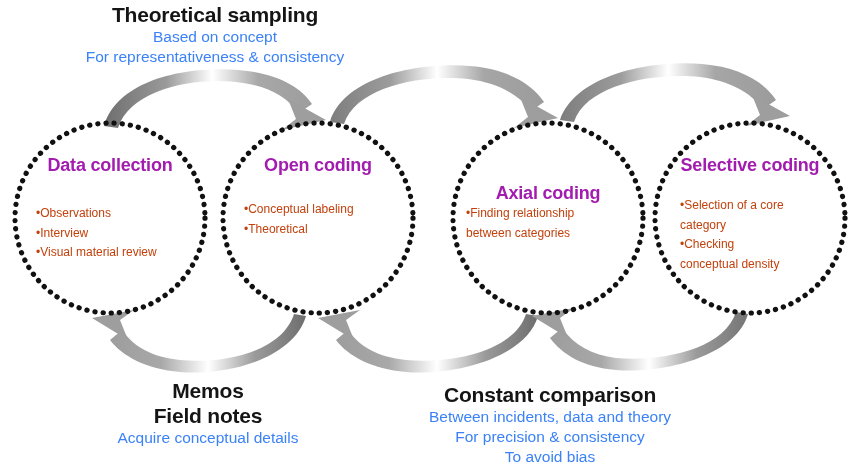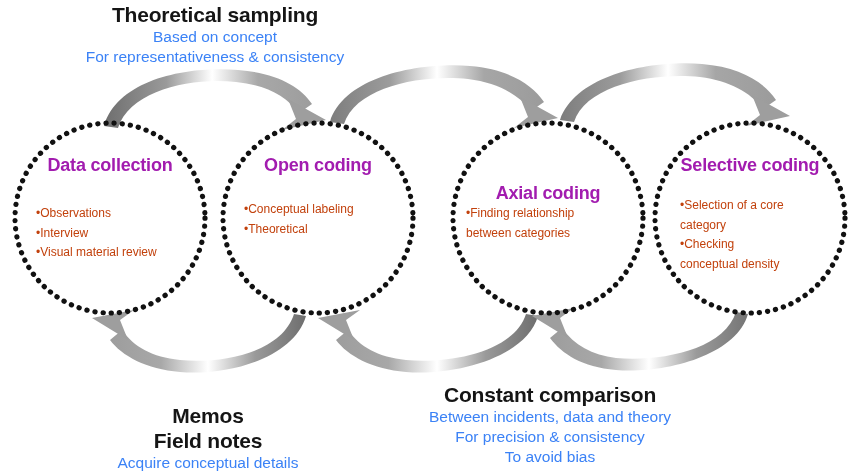--- a/index.html
+++ b/index.html
@@ -17,21 +17,21 @@
   .block{position:absolute;text-align:center;}
   .ttl{
     font-weight:bold;font-size:21px;line-height:25px;
     color:#151515;letter-spacing:-0.2px;white-space:nowrap;
   }
   .sub{
     font-size:15.5px;line-height:20px;color:#3b82f6;white-space:nowrap;
   }
 
   #hdr-theoretical{left:0px;top:2px;width:430px;}
-  #hdr-memos{left:58px;top:378px;width:300px;margin-top:25px;}
+  #hdr-memos{left:58px;top:378px;width:300px;}
   #hdr-constant{left:340px;top:382px;width:420px;}
 
   
   .circ{
     position:absolute;width:192px;height:192px;
     box-sizing:border-box;
   }
   .circ-title{
     position:absolute;left:0;right:0;
     text-align:center;

